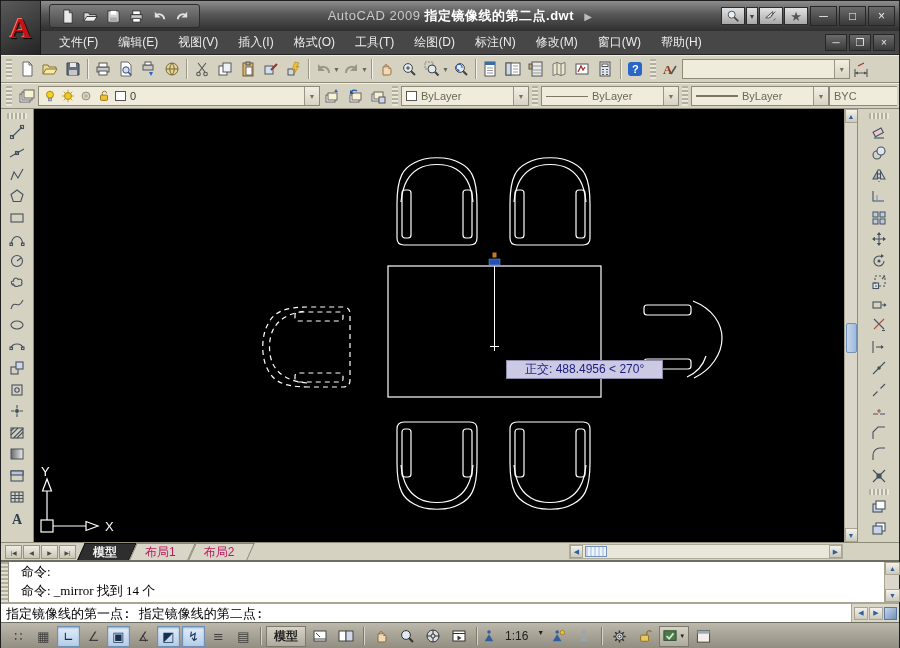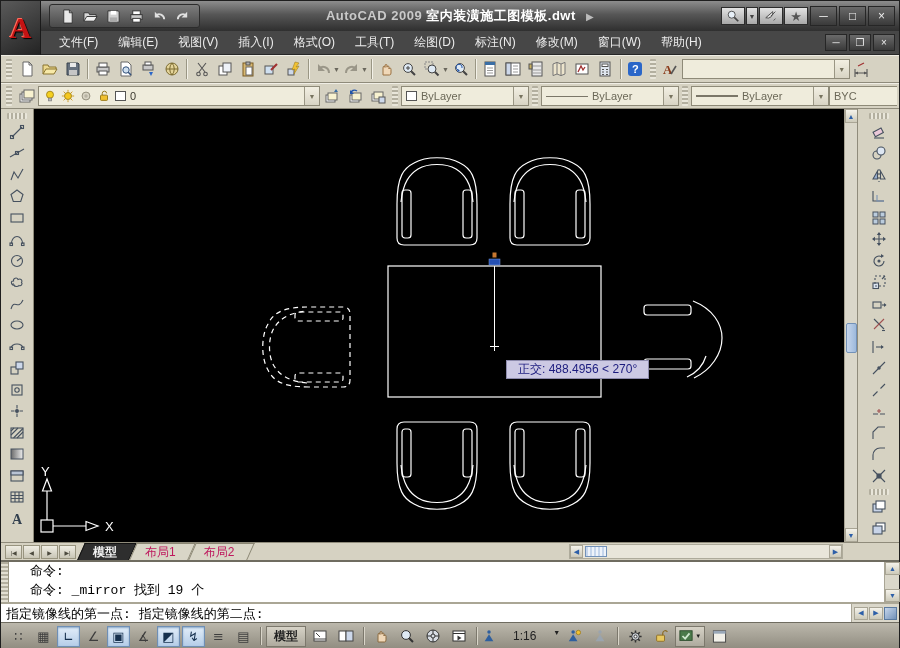--- a/index.html
+++ b/index.html
@@ -6,21 +6,21 @@
 html,body{width:900px;height:648px;overflow:hidden}
 body{font-family:"Liberation Sans","DejaVu Sans",sans-serif;font-size:12px;background:#2a2a2a}
 #win{position:relative;width:900px;height:648px;background:#454545;border:1px solid #1e1e1e;display:flex;flex-direction:column}
 
 .titlebar{height:30px;flex:0 0 30px;display:flex;align-items:center;background:linear-gradient(#8d8d8d,#565656 45%,#2f2f2f);position:relative;padding-right:4px}
 .logo{position:absolute;left:0;top:0;width:40px;height:54px;z-index:9;display:flex;align-items:center;justify-content:center;background:linear-gradient(150deg,#5a5a5a,#232323);border-right:1px solid #1a1a1a}
 .logo .A{font-family:"Liberation Serif","DejaVu Serif",serif;font-weight:bold;font-size:30px;color:#c41313;text-shadow:1px 1px 1px #000,-1px -1px 0 #ff6a5a}
 .qat{display:flex;gap:3px;margin-left:48px;background:linear-gradient(#7d7d7d,#4a4a4a);border:1px solid #2c2c2c;border-radius:3px;padding:2px 7px}
 .qbtn{width:20px;height:18px;display:flex;align-items:center;justify-content:center}
 .title{flex:1;text-align:center;font-size:13px;letter-spacing:.5px;white-space:nowrap;overflow:hidden}
-.title .app{color:#c9c9c9;font-weight:bold}
+.title .app{color:#c9c9c9;font-weight:normal}
 .title .doc{color:#fff;font-weight:bold}
 .title .arr{color:#bbb;font-size:10px;margin-left:6px}
 .searchbox{width:215px;height:18px;background:#fff;border:1px solid #1f1f1f;font-size:11px;color:#333;padding:1px 4px;font-family:inherit}
 .searchbox::placeholder{color:#999}
 .sbtn{height:18px;display:flex;align-items:center;justify-content:center;background:linear-gradient(#e3e3e3,#a8a8a8);border:1px solid #2c2c2c;margin-left:1px;color:#444}
 .wbtn{width:27px;height:20px;margin-left:2px;display:flex;align-items:center;justify-content:center;color:#ededed;font-size:12px;background:linear-gradient(#6a6a6a,#3a3a3a);border:1px solid #262626}
 
 .menubar{height:24px;flex:0 0 24px;display:flex;align-items:center;background:#474747;color:#ececec;padding-left:48px;border-bottom:1px solid #262626}
 .menu{padding:3px 10px;white-space:nowrap;font-size:12px}
 .docctl{margin-left:auto;display:flex;margin-right:4px}
@@ -38,58 +38,58 @@
 .combo .ca{width:15px;height:100%;margin-left:4px;background:linear-gradient(#f2efe2,#d8d4c4);border-left:1px solid #9a9684;display:flex;align-items:center;justify-content:center;font-size:7px;color:#77735f}
 .lsw{width:11px;height:10px;background:#fff;border:1px solid #555;flex:0 0 auto}
 .lt-line{width:42px;height:1px;background:#7a7668;flex:0 0 auto}
 
 .main{flex:0 0 433px;display:flex;height:433px}
 .vtb{width:33px;background:#d6d2c2;display:flex;flex-direction:column;align-items:center;padding-top:2px;border-right:1px solid #8f8b7b}
 .vtb .grip,.rtb .grip{width:20px;height:6px;margin:2px 0;background:repeating-linear-gradient(90deg,#b3af9f 0 2px,#e9e6da 2px 4px)}
 .vtb .tbtn,.rtb .tbtn{width:26px;height:21.5px}
 .canvas{position:relative;flex:1;background:#000;overflow:hidden}
 .cv{position:absolute;left:0;top:0}
-.tip{position:absolute;left:472px;top:251px;height:19px;line-height:17px;padding:0 11px;background:#ccc9e3;border:1px solid #8d8bac;color:#1b1b7e;font-size:12px;white-space:nowrap}
+.tip{position:absolute;left:472px;top:251px;height:19px;line-height:17px;padding:0 18px;background:#ccc9e3;border:1px solid #8d8bac;color:#1b1b7e;font-size:12px;white-space:nowrap}
 .vscroll{width:13px;background:#dad7ca;border-left:1px solid #a9a595;display:flex;flex-direction:column;align-items:center}
 .sar{width:13px;height:14px;display:flex;align-items:center;justify-content:center;font-size:7px;color:#2d5fa8;background:linear-gradient(#f4f2ea,#cdcaba);border:1px solid #a9a595}
 .vthumb{width:11px;height:30px;margin-top:200px;background:linear-gradient(90deg,#c6d6ec,#9db9dc);border:1px solid #7291b8;border-radius:2px}
 .rtb{width:42px;background:#d6d2c2;border-left:1px solid #8f8b7b;display:flex;flex-direction:column;align-items:center;padding-top:2px}
 
 .tabrow{flex:0 0 18px;height:18px;background:#d6d2c2;border-top:1px solid #8f8b7b;display:flex;align-items:flex-end;padding-left:4px}
 .tnav{display:flex;gap:1px;margin:0 5px 1px 0}
 .tnavb{width:17px;height:14px;background:linear-gradient(#efede3,#c9c6b6);border:1px solid #98947f;display:flex;align-items:center;justify-content:center;font-size:6px;color:#4c4a3e}
 .tab{position:relative;height:17px;padding:1px 16px 0 12px;font-size:12px;color:#be185d;white-space:nowrap}
 .tab::before{content:"";position:absolute;inset:0;transform:skewX(-24deg);border:1px solid #8b8774;border-bottom:none;background:#d9d6c7}
 .tab.active{color:#f2f2f2;font-weight:bold}
 .tab.active::before{background:#2e2e2e;border-color:#111}
 .tab span{position:relative}
 .hscroll{margin-left:auto;margin-right:56px;width:274px;height:15px;margin-bottom:1px;background:#e9e6da;border:1px solid #aeab9b;display:flex;align-items:center}
 .hthumb{width:22px;height:11px;margin-left:2px;background:repeating-linear-gradient(90deg,#c6d6ec 0 2px,#eef3fa 2px 4px);border:1px solid #7291b8}
 .hsp{flex:1}
 
 .cmd{flex:0 0 62px;height:62px;background:#d6d2c2;display:flex;flex-direction:column;border-top:2px solid #6f6c60}
 .cmdtop{flex:1;display:flex}
 .cmdgrip{width:8px;background:repeating-linear-gradient(#b3af9f 0 2px,#e2dfd2 2px 4px);border-right:1px solid #999582}
-.cmdhist{flex:1;background:#fff;color:#000;font-family:Liberation Mono, monospace;font-size:13px;line-height:19px;padding:0 21px;overflow:hidden}
+.cmdhist{flex:1;background:#fff;color:#000;font-family:Liberation Serif, serif;font-size:13px;line-height:19px;padding:0 12px;overflow:hidden}
 .cmdvs{width:15px;background:#dad7ca;border-left:1px solid #a9a595;display:flex;flex-direction:column;justify-content:space-between}
 .cmdvs .sar{width:15px;height:13px}
 .cmdin{height:20px;display:flex;border-top:2px solid #aaa695}
 .cmdprompt{flex:1;background:#fff;color:#000;font-family:"DejaVu Sans Mono","Liberation Mono",monospace;font-size:13px;line-height:19px;padding:0 5px;white-space:nowrap;overflow:hidden}
 .cmdhs{display:flex;align-items:center;background:#dad7ca;border-left:1px solid #a9a595;padding:0 2px;gap:1px}
 .cmdhs .sar{width:14px;height:13px}
 .corner{width:13px;height:13px;background:linear-gradient(135deg,#c6d6ec,#7291b8);border:1px solid #5a7aa0}
 
 .status{flex:0 0 27px;height:27px;background:linear-gradient(#bcb8ac,#908c80);border-top:1px solid #6f6c60;display:flex;align-items:center;padding:0 6px;gap:2px;color:#1d1d1d}
 .coords{width:196px;font-size:12.5px;letter-spacing:.4px;color:#222;flex:0 0 auto}
 .stgl{width:23px;height:21px;display:flex;align-items:center;justify-content:center;font-family:"DejaVu Sans",sans-serif;font-size:13px;color:#3d3d3d;border:1px solid transparent;flex:0 0 auto}
 .stgl.on{background:linear-gradient(#e2edf9,#b5cde8);border:1px solid #6f8fb5;color:#16304e;box-shadow:inset 0 1px 2px #8aa8c8}
 .smbtn{height:21px;padding:0 7px;display:flex;align-items:center;background:linear-gradient(#d6d2c6,#aeaa9e);border:1px solid #7c786c;font-size:12px;font-weight:bold;color:#222;flex:0 0 auto}
 .sibtn{width:24px;height:21px;display:flex;align-items:center;justify-content:center;flex:0 0 auto}
 .ssep{width:1px;height:18px;background:#7c786c;box-shadow:1px 0 0 #d9d5c9;margin:0 3px;flex:0 0 auto}
-.scale{display:flex;align-items:flex-start;gap:17px;font-size:12px;color:#222;flex:0 0 auto}
+.scale{display:flex;align-items:flex-start;gap:9px;font-size:12px;color:#222;flex:0 0 auto}
 svg{display:block}
 .ic{stroke:#46515f;fill:none;stroke-width:1.1}
 </style>
 </head>
 <body>
 
 <div id="win">
 
   <svg width="0" height="0" style="position:absolute">
       <defs>
@@ -139,21 +139,21 @@
         </span>
       <span class="qbtn">
           <svg width="15" height="15" viewBox="0 0 16 16">
             <path d="M3 11c0-5 6-7 9-4" stroke="#e0e0e0" stroke-width="2" fill="none"></path>
             <path d="M13 3v6H7Z" fill="#e0e0e0"></path>
           </svg>
         </span>
     </div>
     <div class="title">
       <span class="app">AutoCAD 2009</span>
-      <span class="doc">室内装潢施工图模板.dwt</span>
+      <span class="doc">指定镜像线的第二点.dwt</span>
       <span class="arr">▶</span>
     </div>
     <span class="sbtn" style="width:24px">
         <svg width="14" height="14" viewBox="0 0 16 16">
           <circle cx="6.5" cy="6.5" r="4" fill="#e8f0f8" stroke="#444"></circle>
           <line x1="9.5" y1="9.5" x2="14" y2="14" stroke="#444" stroke-width="2"></line>
         </svg>
       </span>
     <span class="sbtn" style="width:12px;font-size:7px">▼</span>
     <span class="sbtn" style="width:24px">
@@ -786,21 +786,21 @@
       <span class="hsp"></span>
       <span class="sar" style="height:13px">▶</span>
     </span>
   </div>
 
   <div class="cmd">
     <div class="cmdtop">
       <div class="cmdgrip"></div>
       <div class="cmdhist">
         <div>命令:</div>
-        <div>命令: _mirror 找到 19 个</div>
+        <div>命令: _mirror 找到 14 个</div>
       </div>
       <div class="cmdvs">
         <span class="sar">▲</span>
         <span class="sar">▼</span>
       </div>
     </div>
     <div class="cmdin">
       <div class="cmdprompt">指定镜像线的第一点: 指定镜像线的第二点:</div>
       <div class="cmdhs">
         <span class="sar">◀</span>

